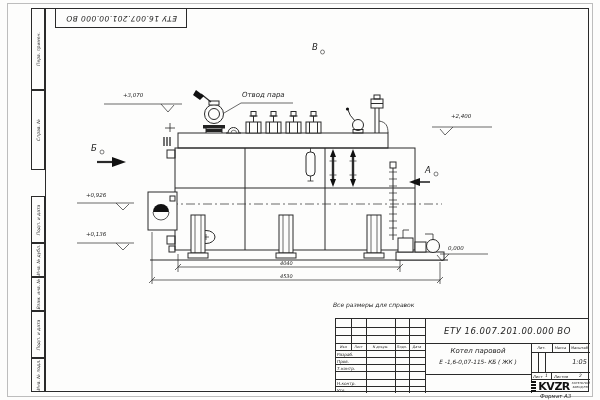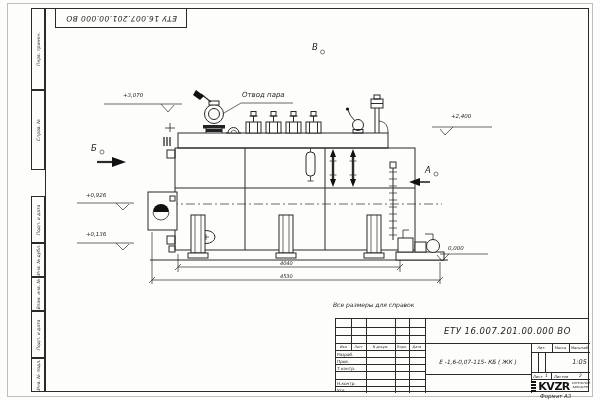--- a/index.html
+++ b/index.html
@@ -242,20 +242,21 @@
     <div class="tcell cc" style="left:73px;top:24px;width:16px;height:7px;font-size:3.4px;">Дата</div>
 
     <div class="tcell" style="left:1px;top:32.5px;font-size:4.2px;">Разраб.</div>
     <div class="tcell" style="left:1px;top:39.5px;font-size:4.2px;">Пров.</div>
     <div class="tcell" style="left:1px;top:46.5px;font-size:4.2px;">Т.контр.</div>
     <div class="tcell" style="left:1px;top:61.5px;font-size:4.2px;">Н.контр.</div>
     <div class="tcell" style="left:1px;top:68.5px;font-size:4.2px;">Утв.</div>
 
     <div class="tcell cc" style="left:89px;top:0;width:165px;height:24px;font-size:8.5px;letter-spacing:.5px;">ЕТУ 16.007.201.00.000  ВО</div>
 
+    <div class="tcell cc" style="left:89px;top:26px;width:106px;height:12px;font-size:7px;">Котел паровой</div>
     <div class="tcell cc" style="left:89px;top:38px;width:106px;height:10px;font-size:5.8px;">Е -1,6-0,07-115- КБ ( ЖК )</div>
 
     <div class="tcell cc" style="left:195px;top:24px;width:21px;height:9px;font-size:3.6px;">Лит.</div>
     <div class="tcell cc" style="left:216px;top:24px;width:17px;height:9px;font-size:3.6px;">Масса</div>
     <div class="tcell cc" style="left:233px;top:24px;width:21px;height:9px;font-size:3.6px;">Масштаб</div>
     <div class="tcell cc" style="left:233px;top:33px;width:21px;height:20px;font-size:6.5px;">1:05</div>
 
     <div class="tcell" style="left:197px;top:54.5px;font-size:3.8px;">Лист</div>
     <div class="tcell" style="left:209px;top:54px;font-size:4.4px;">1</div>
     <div class="tcell" style="left:218px;top:54.5px;font-size:3.8px;">Листов</div>

